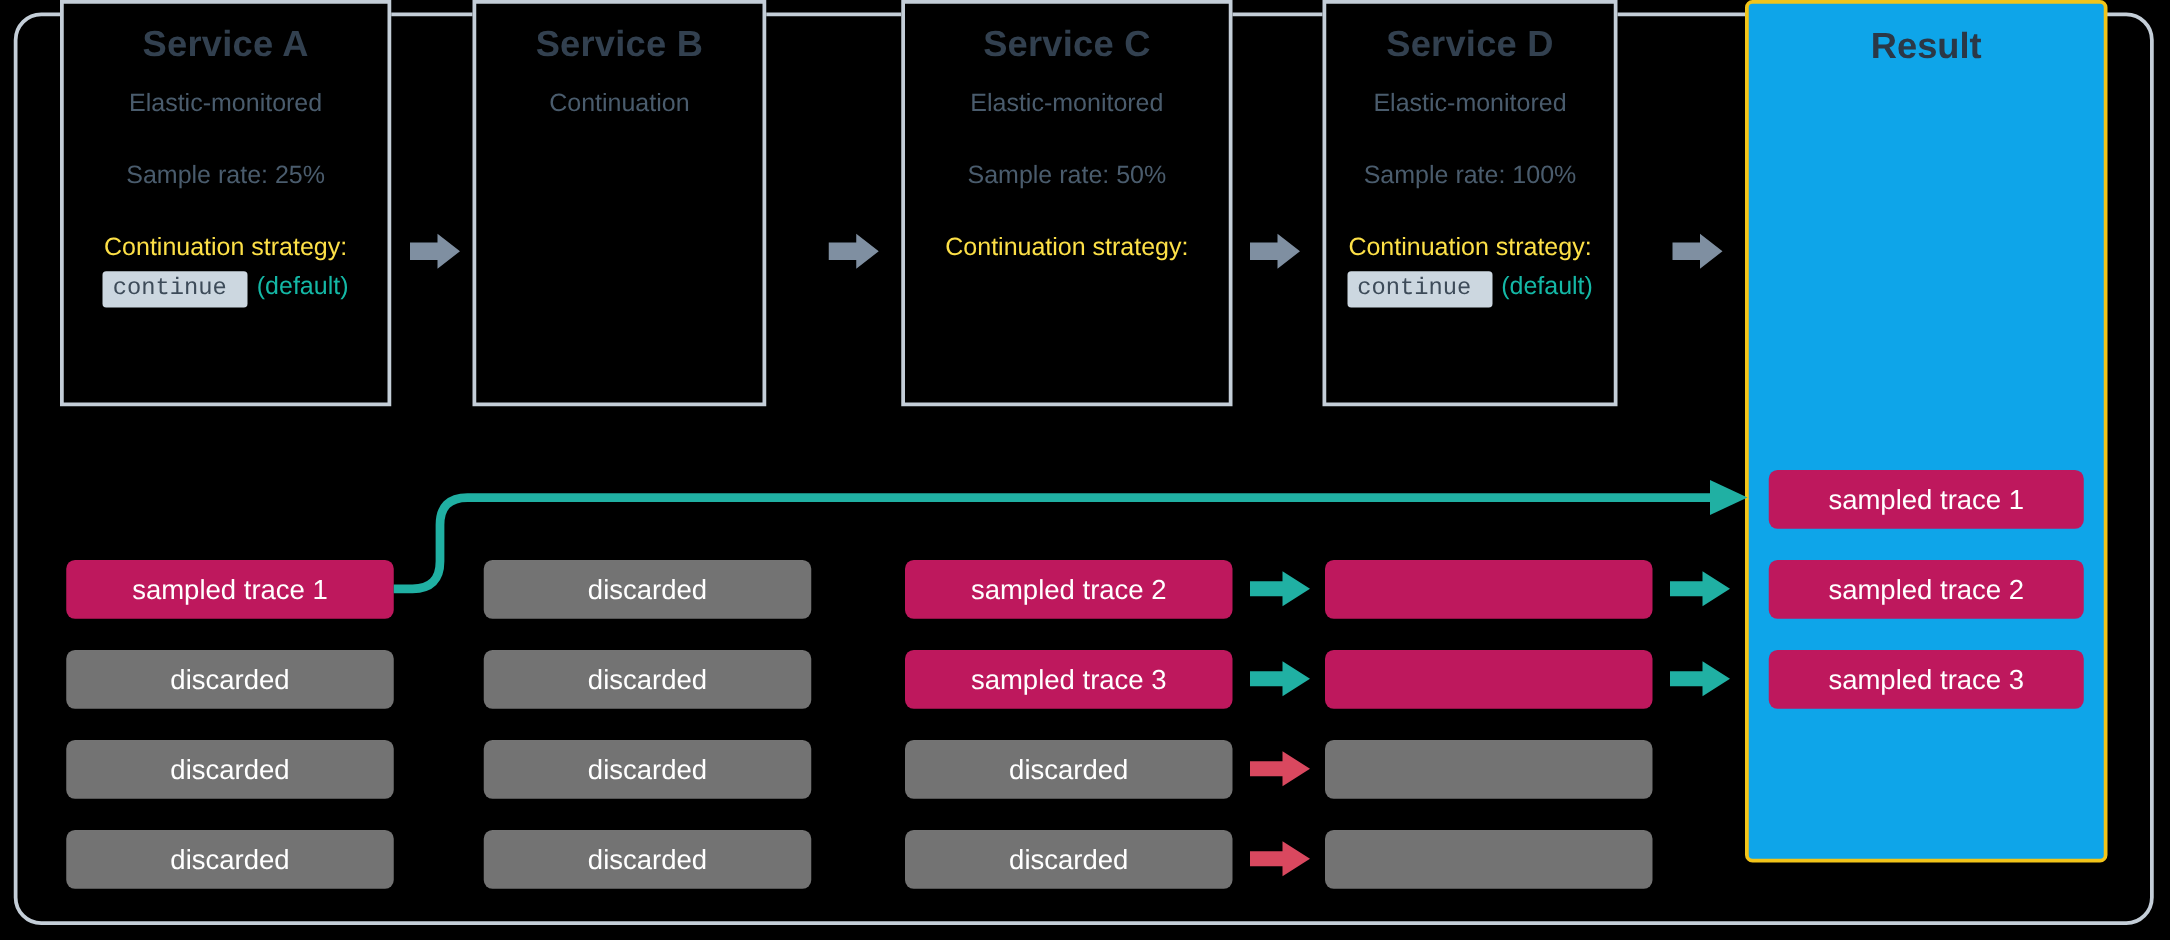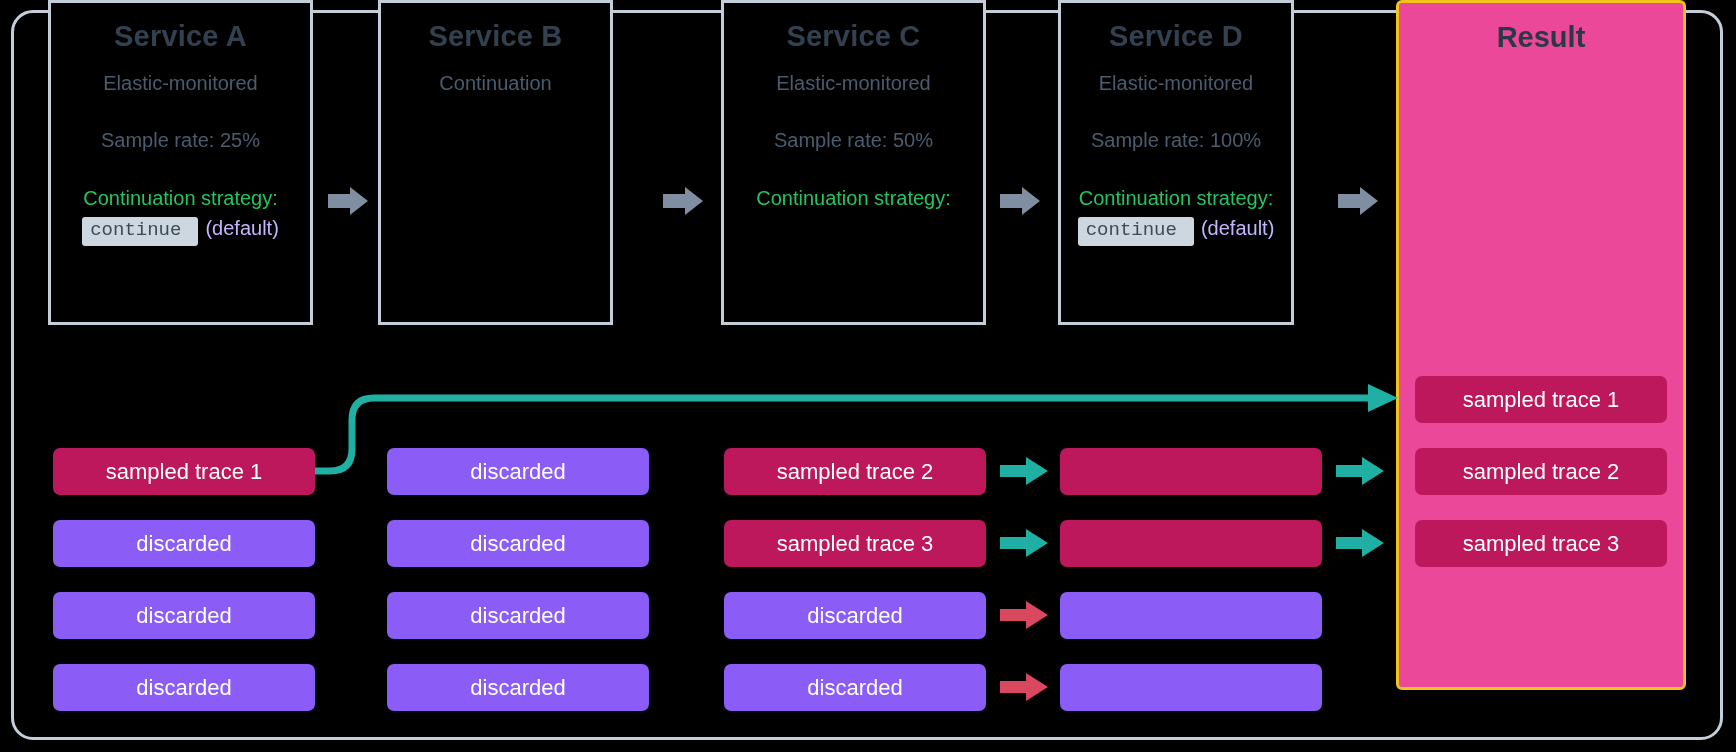--- a/index.html
+++ b/index.html
@@ -43,21 +43,21 @@
   }
   .card-line{
     font-size:20px;
     color:#4a5c6d;
     margin:0 0 32px 0;
     line-height:1.25;
     text-align:left;
   }
   .cont-label{
     font-size:20px;
-    color:#22c55e;
+    color:#fde047;
     text-align:center;
     line-height:1.32;
     margin:0 0 6px 0;
   }
   .strategy-row{
     display:flex;
     align-items:baseline;
     justify-content:center;
     gap:7px;
     width:100%;
@@ -69,32 +69,32 @@
     font-size:19px;
     color:#3d4b59;
     background:#ccd7e0;
     border-radius:3px;
     padding:3px 17px 4px 8px;
     white-space:nowrap;
     line-height:1.15;
   }
   .default-note{
     font-size:20px;
-    color:#c4b5fd;
+    color:#14b8a6;
     white-space:nowrap;
   }
 
   
   .result-card{
     position:absolute;
     top:0;
     height:690px;
     border:3px solid #f2c419;
     border-radius:6px;
-    background:#ec4899;
+    background:#0ea5e9;
     box-sizing:border-box;
     display:flex;
     flex-direction:column;
     align-items:center;
     padding-top:18px;
   }
   .result-title{
     font-size:29px;
     font-weight:bold;
     color:#2b3847;
@@ -109,21 +109,21 @@
     border-radius:7px;
     display:flex;
     align-items:center;
     justify-content:center;
     color:#ffffff;
     font-size:22px;
     line-height:1;
     box-sizing:border-box;
   }
   .chip.teal{background:#be185d;}
-  .chip.red{background:#8b5cf6;}
+  .chip.red{background:#737373;}
 
   svg.overlay{
     position:absolute;left:0;top:0;
     width:1736px;height:752px;
     pointer-events:none;
   }
 </style>
 </head>
 <body>
 

